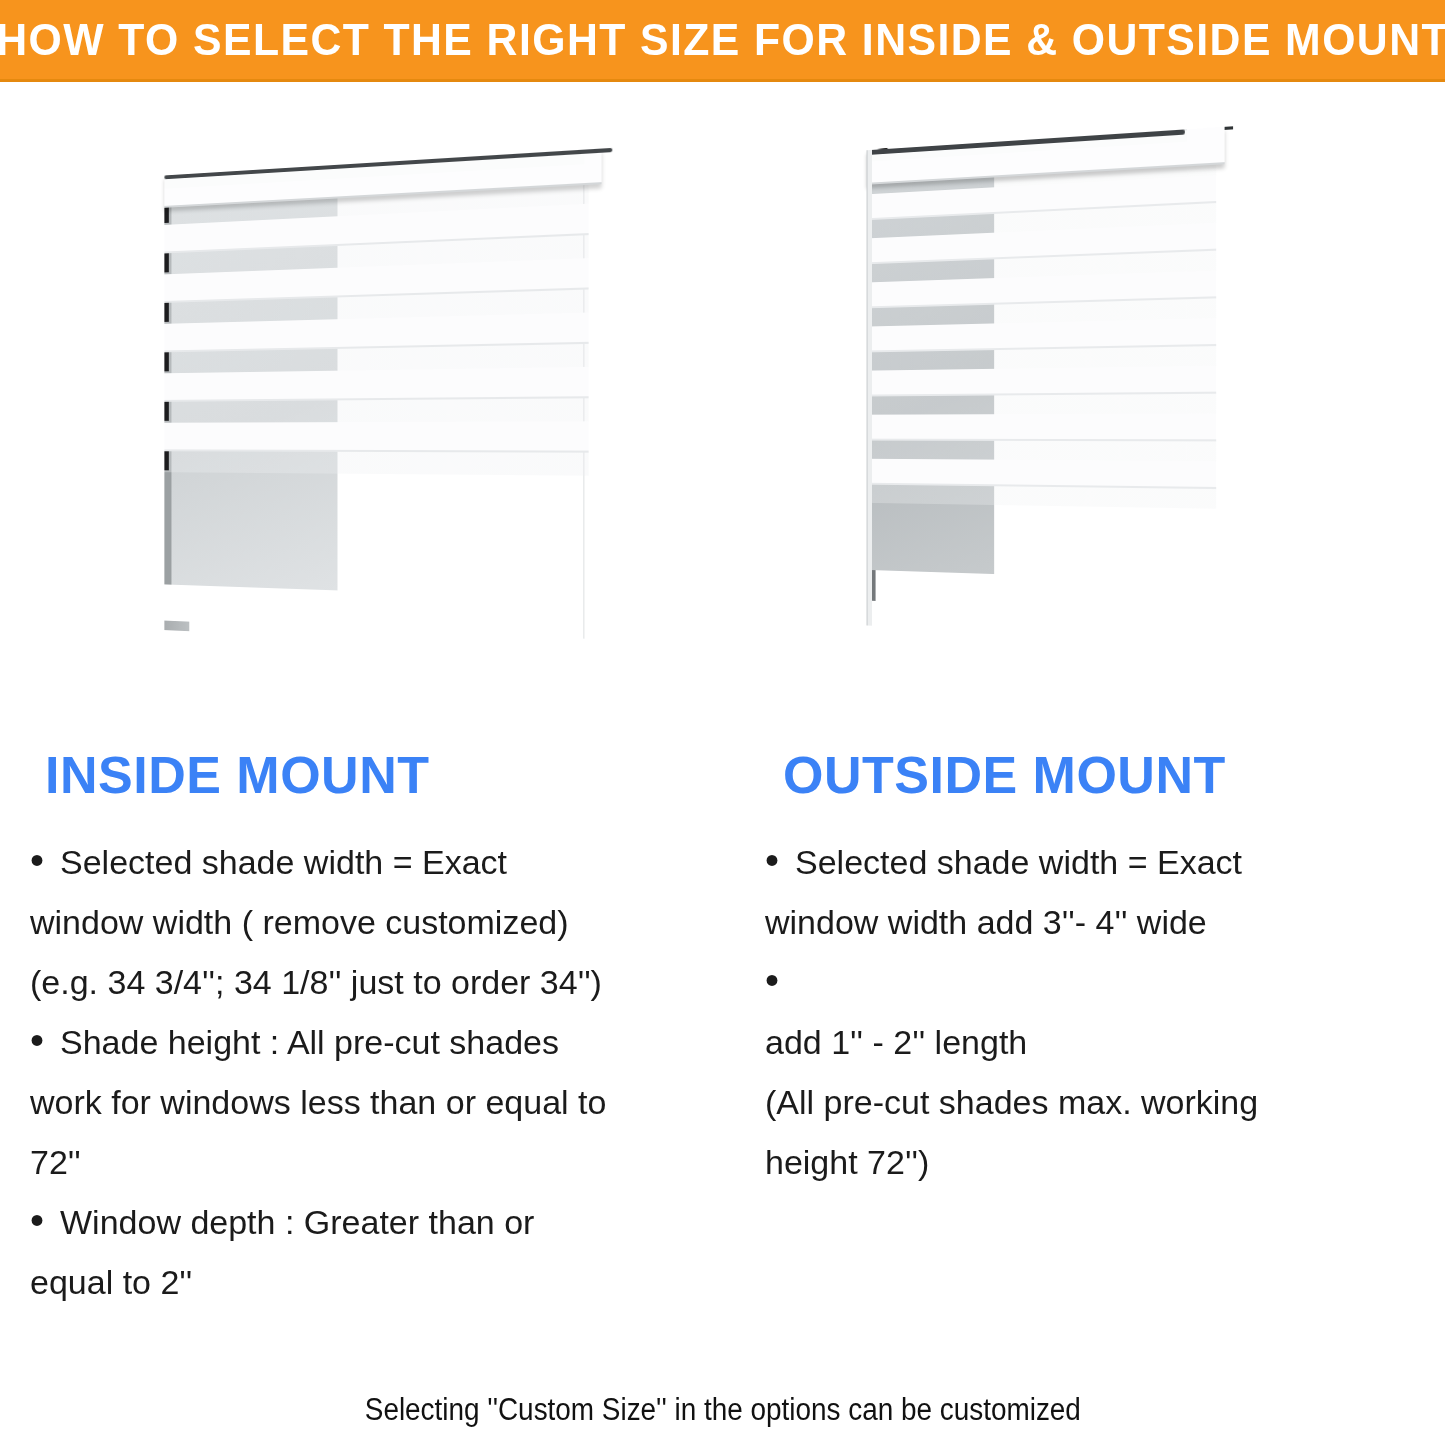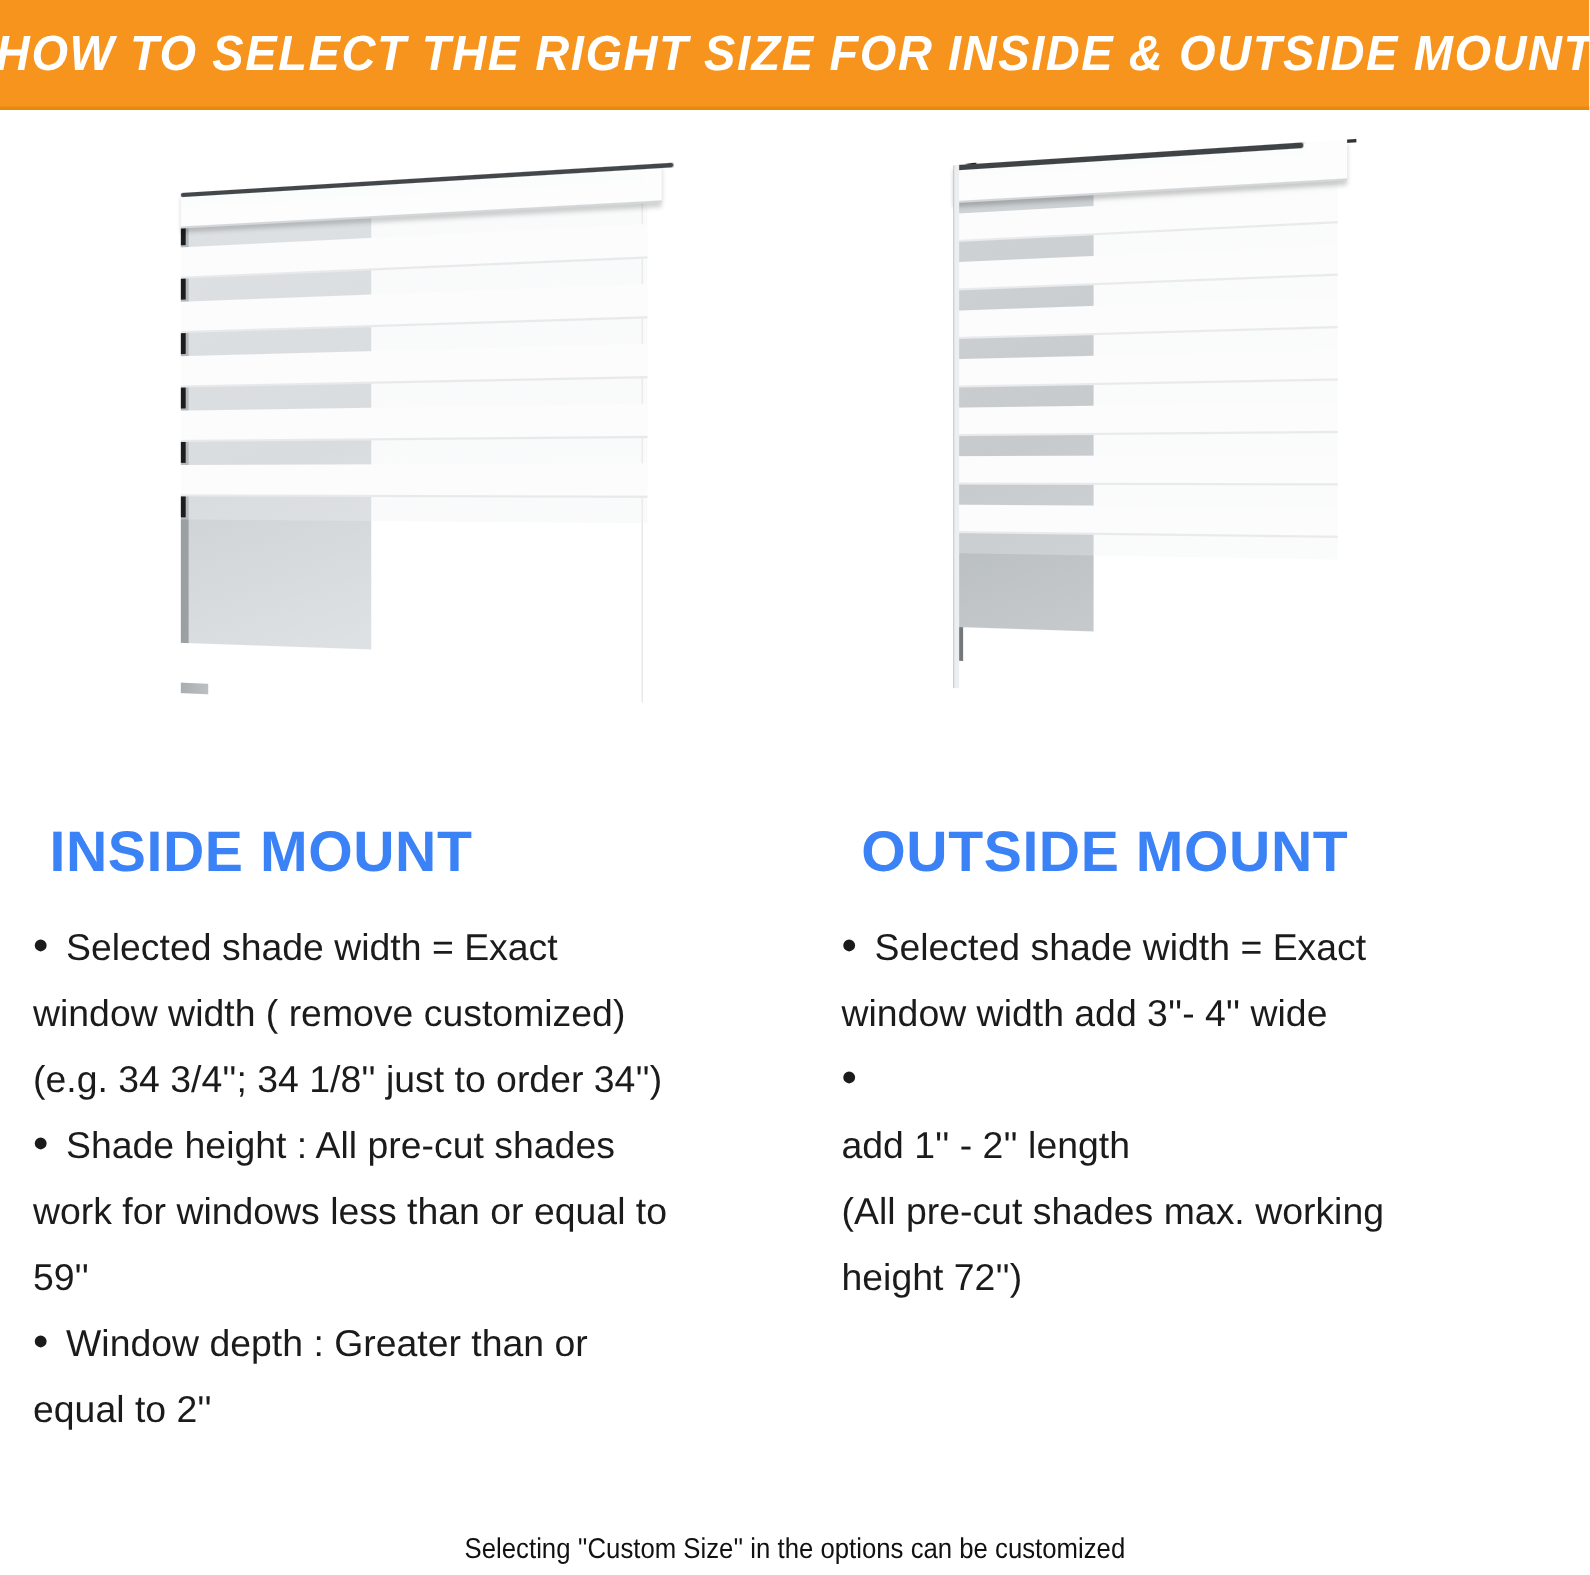--- a/index.html
+++ b/index.html
@@ -1,23 +1,23 @@
 <!DOCTYPE html>
 <html><head>
 <meta charset="utf-8">
 <style>
   * { margin:0; padding:0; box-sizing:border-box; }
   html,body { background:#ffffff; }
   body { font-family:"Liberation Sans","DejaVu Sans",sans-serif; color:#1b1b1b; }
   .page { position:relative; width:1445px; height:1432px; background:#ffffff; overflow:hidden; margin:0 auto; }
 
   
-  .banner { position:absolute; left:0; top:0; width:1445px; height:100px;
+  .banner { position:absolute; left:0; top:0; width:1445px; height:82px;
             background:#F7941D; border-bottom:3px solid #e5890f;
-            display:flex; align-items:center; justify-content:center;font-style:italic; }
+            display:flex; align-items:center; justify-content:center; }
   .banner h1 { color:#ffffff; font-size:45px; font-weight:700; letter-spacing:1.5px;
                white-space:nowrap; transform:scaleX(0.95); }
 
   
   .fig { position:absolute; }
   .fig-left  { left:148px; top:146px; width:490px; height:610px; }
   .fig-right { left:854px; top:138px; width:430px; height:615px; }
   .scene { position:relative; transform:perspective(950px) rotateY(-12deg); }
   .scene-left  { width:470px; height:550px; margin-top:16px; }
   .scene-right { width:400px; height:585px; }
@@ -71,21 +71,21 @@
   .heading-inside  { left:45px;  top:745px; }
   .heading-outside { left:783px; top:745px; }
 
   .bullets { position:absolute; top:832px; }
   .bullets-left  { left:30px;  width:700px; }
   .bullets-right { left:765px; width:660px; }
   .line { height:60px; display:flex; align-items:center; font-size:34px; color:#1b1b1b; white-space:nowrap; }
   .dot { font-size:40px; margin-right:16px; line-height:1; position:relative; top:-2px; }
 
   
-  .note { position:absolute; left:0; top:1392px; width:1445px; text-align:center; font-size:26px; color:#111111; }
+  .note { position:absolute; left:0; top:1392px; width:1445px; text-align:center; font-size:31px; color:#111111; }
   .note span { display:inline-block; transform:scaleX(0.9); white-space:nowrap; }
 </style>
 </head>
 <body>
 
 <div class="page">
 
   <header class="banner">
     <h1>HOW TO SELECT THE RIGHT SIZE FOR INSIDE &amp; OUTSIDE MOUNT</h1>
   </header>
@@ -143,21 +143,21 @@
         <span>(e.g. 34 3/4''; 34 1/8'' just to order 34'')</span>
       </div>
       <div class="line">
         <span class="dot">•</span>
         <span>Shade height : All pre-cut shades</span>
       </div>
       <div class="line">
         <span>work for windows less than or equal to</span>
       </div>
       <div class="line">
-        <span>59''</span>
+        <span>72''</span>
       </div>
       <div class="line">
         <span class="dot">•</span>
         <span>Window depth : Greater than or</span>
       </div>
       <div class="line">
         <span>equal to 2''</span>
       </div>
     </div>
   </section>

